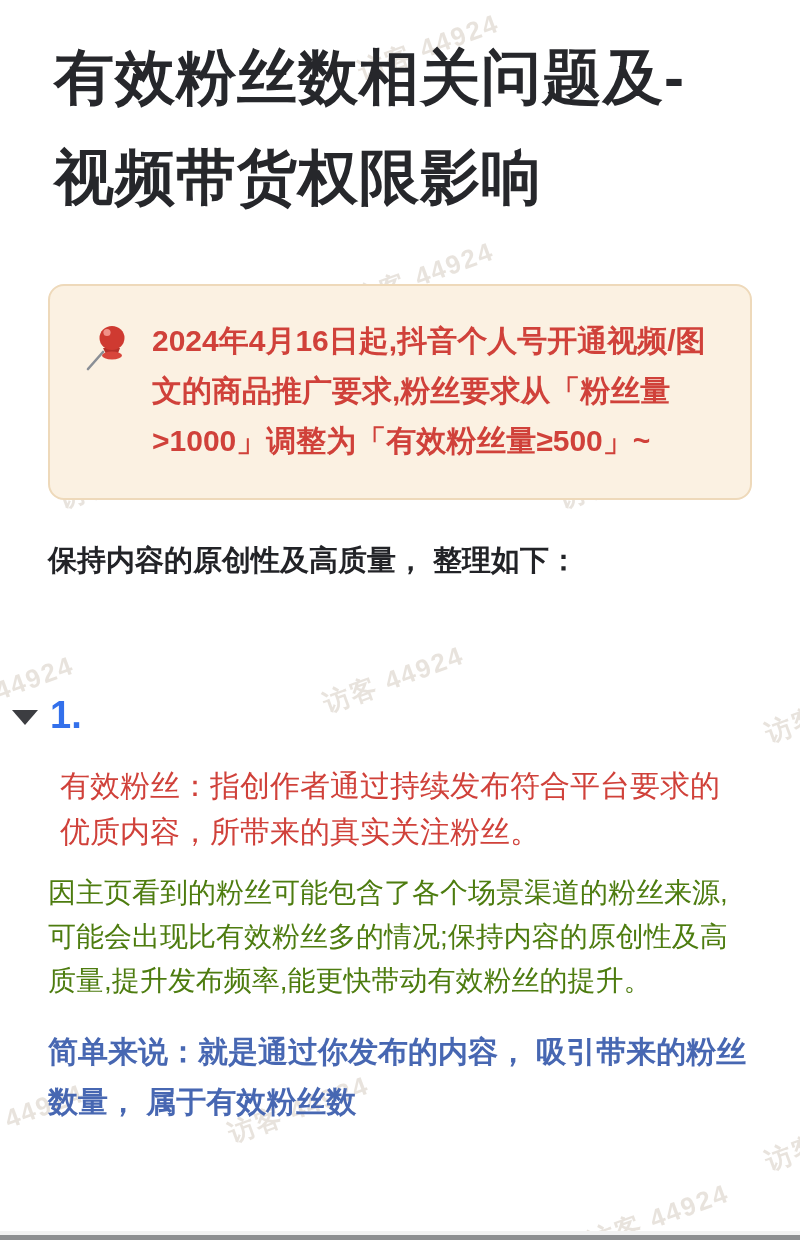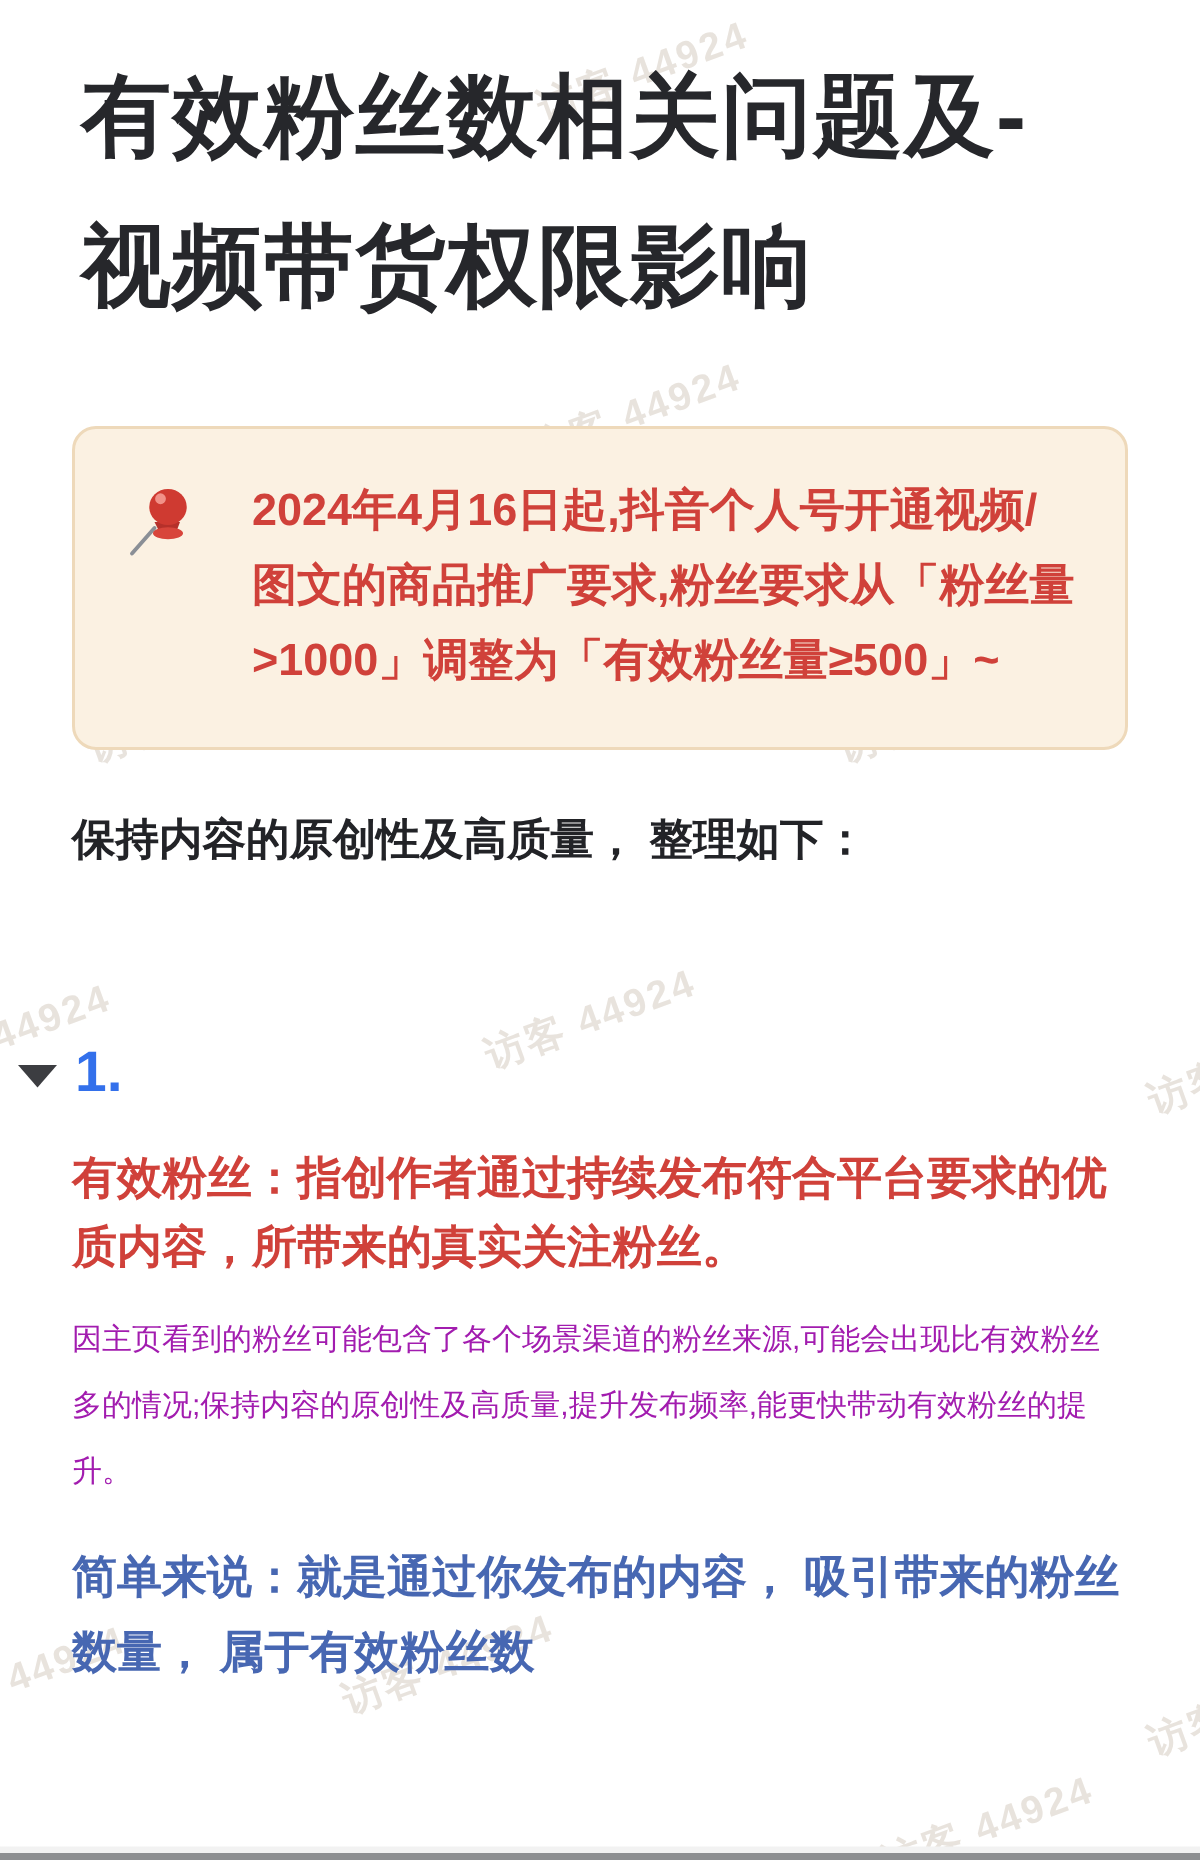--- a/index.html
+++ b/index.html
@@ -29,21 +29,21 @@
     font-size:60px; line-height:100px; font-weight:800;
     letter-spacing:1px; color:var(--text-dark,#26272b);
   }
 
   .notice {
     margin-top:56px;
     background:var(--notice-bg,#fbf1e2);
     border:2px solid var(--notice-border,#eed9ba);
     border-radius:16px;
     padding:30px 30px 32px 32px;
-    display:flex; align-items:flex-start; gap:36px;
+    display:flex; align-items:flex-start; gap:20px;
     box-sizing:border-box;
   }
   .pin-wrap { flex:0 0 50px; padding-top:6px; }
   .notice-text {
     margin:0;
     color:var(--accent-red,#d0413a);
     font-size:30px; line-height:50px; font-weight:700;
   }
 
   .intro {
@@ -69,28 +69,28 @@
     color:var(--number-blue,#3370eb);
     font-size:38px; font-weight:700;
     margin-right:26px;
   }
   .sec-title {
     font-size:42px; font-weight:800; letter-spacing:5px;
     color:#222327; line-height:52px;
   }
 
   .red-def {
-    margin:26px 0 0;
+    margin:26px 12px 0;
     color:var(--accent-red,#d0413a);
-    font-size:30px; line-height:46px; font-weight:700;
+    font-size:30px; line-height:46px; font-weight:400;
   }
   .body-text {
     margin:16px 0 0;
-    color:#a21caf;
-    font-size:20px; line-height:44px; font-weight:400;
+    color:#4d7c0f;
+    font-size:28px; line-height:44px; font-weight:400;
   }
   .blue-sum {
     margin:24px 0 0;
     color:var(--summary-blue,#4767b2);
     font-size:30px; line-height:50px; font-weight:700;
   }
 
   .bottom-strip {
     position:absolute; left:0; right:0; bottom:0; height:9px; z-index:3;
     background:linear-gradient(to bottom, #f2f2f2 0 4px, #8d8f91 4px 100%);

